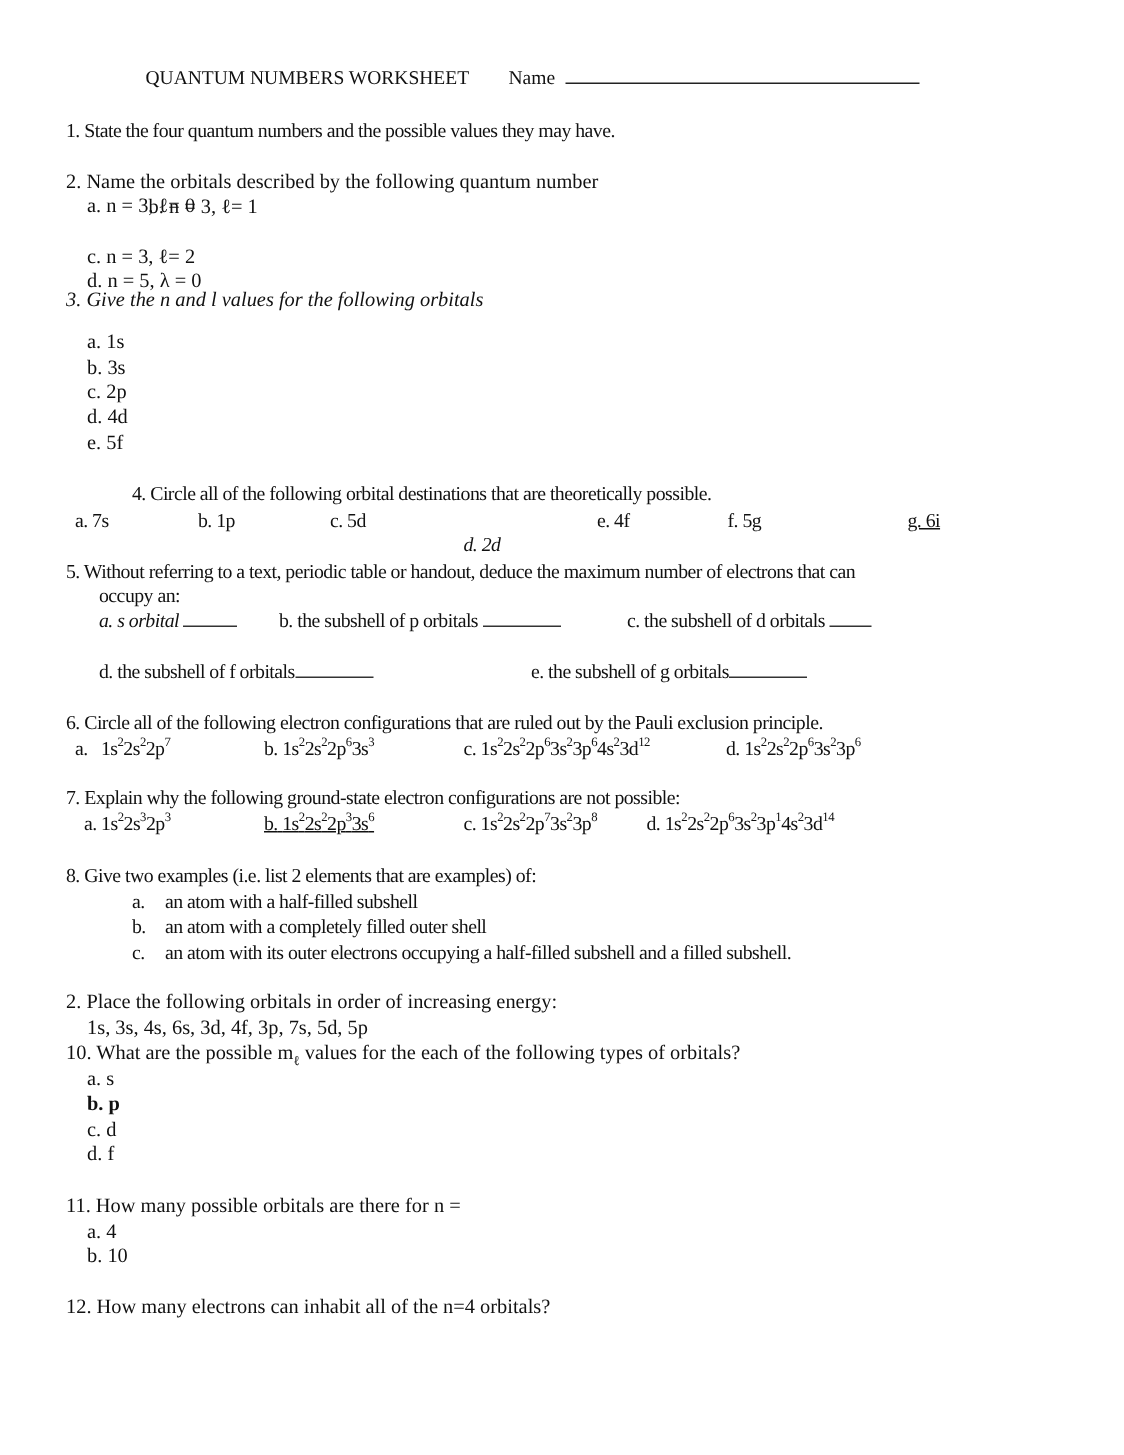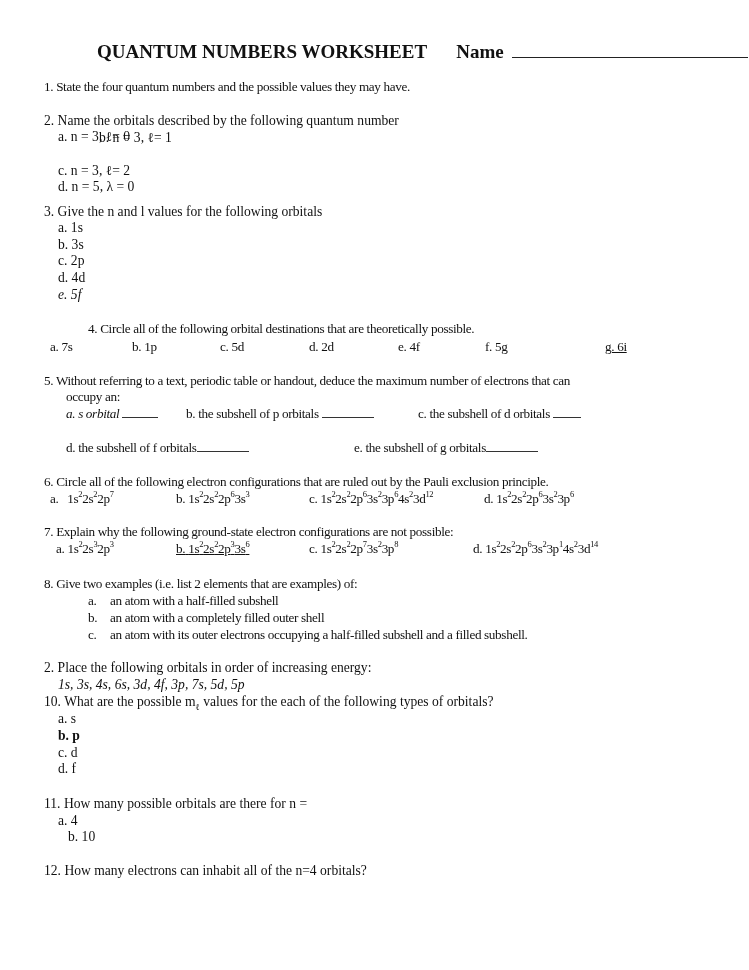--- a/index.html
+++ b/index.html
@@ -1,19 +1,19 @@
 <!DOCTYPE html>
 <html><head>
 <meta charset="utf-8">
 <style>
   html, body { margin:0; padding:0; background:#ffffff; }
   body { width:749px; height:970px; position:relative; overflow:hidden;
          font-family:"Liberation Serif", "DejaVu Serif", serif; color:#111; font-size:13.6px; }
   .abs { position:absolute; white-space:nowrap; line-height:17px; }
-  .title { font-weight:bold; font-size:19px; }
+  .title { font-weight:normal; font-size:13px; }
   .name-line { display:inline-block; width:236px; border-bottom:1.3px solid #222; height:12px; vertical-align:baseline; margin-left:4px; }
   .blank { display:inline-block; border-bottom:1px solid #333; height:11px; vertical-align:baseline; }
   sup { font-size:8.5px; line-height:0; position:relative; top:-1px; vertical-align:super; }
   .cond { font-size:13.2px; letter-spacing:-0.35px; }
 </style>
 </head>
 <body>
 
 <div class="abs title" style="left:97px; top:43px;">
   <span>QUANTUM NUMBERS WORKSHEET</span>
@@ -23,32 +23,32 @@
 </div>
 
 <div class="abs cond" style="left:44px; top:78px;">1. State the four quantum numbers and the possible values they may have.</div>
 
 <div class="abs" style="left:44px; top:112px;">2. Name the orbitals described by the following quantum number</div>
 <div class="abs" style="left:58px; top:128px;">a. n = 3, ℓ= 0</div>
 <div class="abs" style="left:58px; top:129px;padding-left:41px;">b. n = 3, ℓ= 1</div>
 <div class="abs" style="left:58px; top:162px;">c. n = 3, ℓ= 2</div>
 <div class="abs" style="left:58px; top:178px;">d. n = 5, λ = 0</div>
 
-<div class="abs" style="left:44px; top:203px;">3. Give the n and l values for the following orbitals</div>
+<div class="abs" style="left:44px; top:191px;font-style:italic;">3. Give the n and l values for the following orbitals</div>
 <div class="abs" style="left:58px; top:219px;">a. 1s</div>
 <div class="abs" style="left:58px; top:236px;">b. 3s</div>
 <div class="abs" style="left:58px; top:252px;">c. 2p</div>
 <div class="abs" style="left:58px; top:269px;">d. 4d</div>
-<div class="abs" style="left:58px; top:286px;font-style:italic;">e. 5f</div>
+<div class="abs" style="left:58px; top:286px;">e. 5f</div>
 
 <div class="abs cond" style="left:44px; top:320px;margin-left:44px;">4.  Circle all of the following orbital destinations that are theoretically possible.</div>
 <div class="abs cond" style="left:50px; top:338px;">a. 7s</div>
 <div class="abs cond" style="left:132px; top:338px;">b. 1p</div>
 <div class="abs cond" style="left:220px; top:338px;">c. 5d</div>
-<div class="abs cond" style="left:309px; top:338px;">d. 2d</div>
+<div class="abs cond" style="left:309px; top:354px;font-style:italic;">d. 2d</div>
 <div class="abs cond" style="left:398px; top:338px;">e. 4f</div>
 <div class="abs cond" style="left:485px; top:338px;">f. 5g</div>
 <div class="abs cond" style="left:605px; top:338px;text-decoration:underline;">g. 6i</div>
 
 <div class="abs cond" style="left:44px; top:372px;">5.  Without referring to a text, periodic table or handout, deduce the maximum number of electrons that can</div>
 <div class="abs cond" style="left:66px; top:388px;">occupy an:</div>
 <div class="abs cond" style="left:66px; top:405px;font-style:italic;">
   <span>a. s orbital</span>
   <span class="blank" style="width:36px;"></span>
 </div>
@@ -84,43 +84,43 @@
 <div class="abs cond" style="left:44px; top:523px;">7.  Explain why the following ground-state electron configurations are not possible:</div>
 <div class="abs cond" style="left:56px; top:540px;">
   <span>a.</span> <span>1s<sup>2</sup>2s<sup>3</sup>2p<sup>3</sup></span>
 </div>
 <div class="abs cond" style="left:176px; top:540px;text-decoration:underline;">
   <span>b.</span> <span>1s<sup>2</sup>2s<sup>2</sup>2p<sup>3</sup>3s<sup>6</sup></span>
 </div>
 <div class="abs cond" style="left:309px; top:540px;">
   <span>c.</span> <span>1s<sup>2</sup>2s<sup>2</sup>2p<sup>7</sup>3s<sup>2</sup>3p<sup>8</sup></span>
 </div>
-<div class="abs cond" style="left:473px; top:540px;font-family:Liberation Serif, serif;">
+<div class="abs cond" style="left:431px; top:540px;font-family:Liberation Serif, serif;">
   <span>d.</span> <span>1s<sup>2</sup>2s<sup>2</sup>2p<sup>6</sup>3s<sup>2</sup>3p<sup>1</sup>4s<sup>2</sup>3d<sup>14</sup></span>
 </div>
 
 <div class="abs cond" style="left:44px; top:575px;">8.  Give two examples (i.e. list 2 elements that are examples) of:</div>
 <div class="abs cond" style="left:88px; top:592px;">
   <span style="display:inline-block;width:22px;">a.</span><span>an atom with a half-filled subshell</span>
 </div>
 <div class="abs cond" style="left:88px; top:609px;">
   <span style="display:inline-block;width:22px;">b.</span><span>an atom with a completely filled outer shell</span>
 </div>
 <div class="abs cond" style="left:88px; top:626px;">
   <span style="display:inline-block;width:22px;">c.</span><span>an atom with its outer electrons occupying a half-filled subshell and a filled subshell.</span>
 </div>
 
 <div class="abs" style="left:44px; top:659px;">2.  Place the following orbitals in order of increasing energy:</div>
-<div class="abs" style="left:58px; top:676px;font-style:italic;">1s, 3s, 4s, 6s, 3d, 4f, 3p, 7s, 5d, 5p</div>
+<div class="abs" style="left:58px; top:676px;">1s, 3s, 4s, 6s, 3d, 4f, 3p, 7s, 5d, 5p</div>
 
 <div class="abs" style="left:44px; top:693px;">
   <span>10. What are the possible m</span><sub style="font-size:9px;">ℓ</sub><span> values for the each of the following types of orbitals?</span>
 </div>
 <div class="abs" style="left:58px; top:710px;">a. s</div>
 <div class="abs" style="left:58px; top:727px;font-weight:bold;">b. p</div>
 <div class="abs" style="left:58px; top:744px;">c. d</div>
 <div class="abs" style="left:58px; top:760px;">d. f</div>
 
 <div class="abs" style="left:44px; top:795px;">11. How many possible orbitals are there for n =</div>
 <div class="abs" style="left:58px; top:812px;">a. 4</div>
-<div class="abs" style="left:68px; top:828px;">b. 10</div>
+<div class="abs" style="left:58px; top:828px;">b. 10</div>
 
 <div class="abs" style="left:44px; top:862px;">12. How many electrons can inhabit all of the n=4 orbitals?</div>
 
 </body></html>

